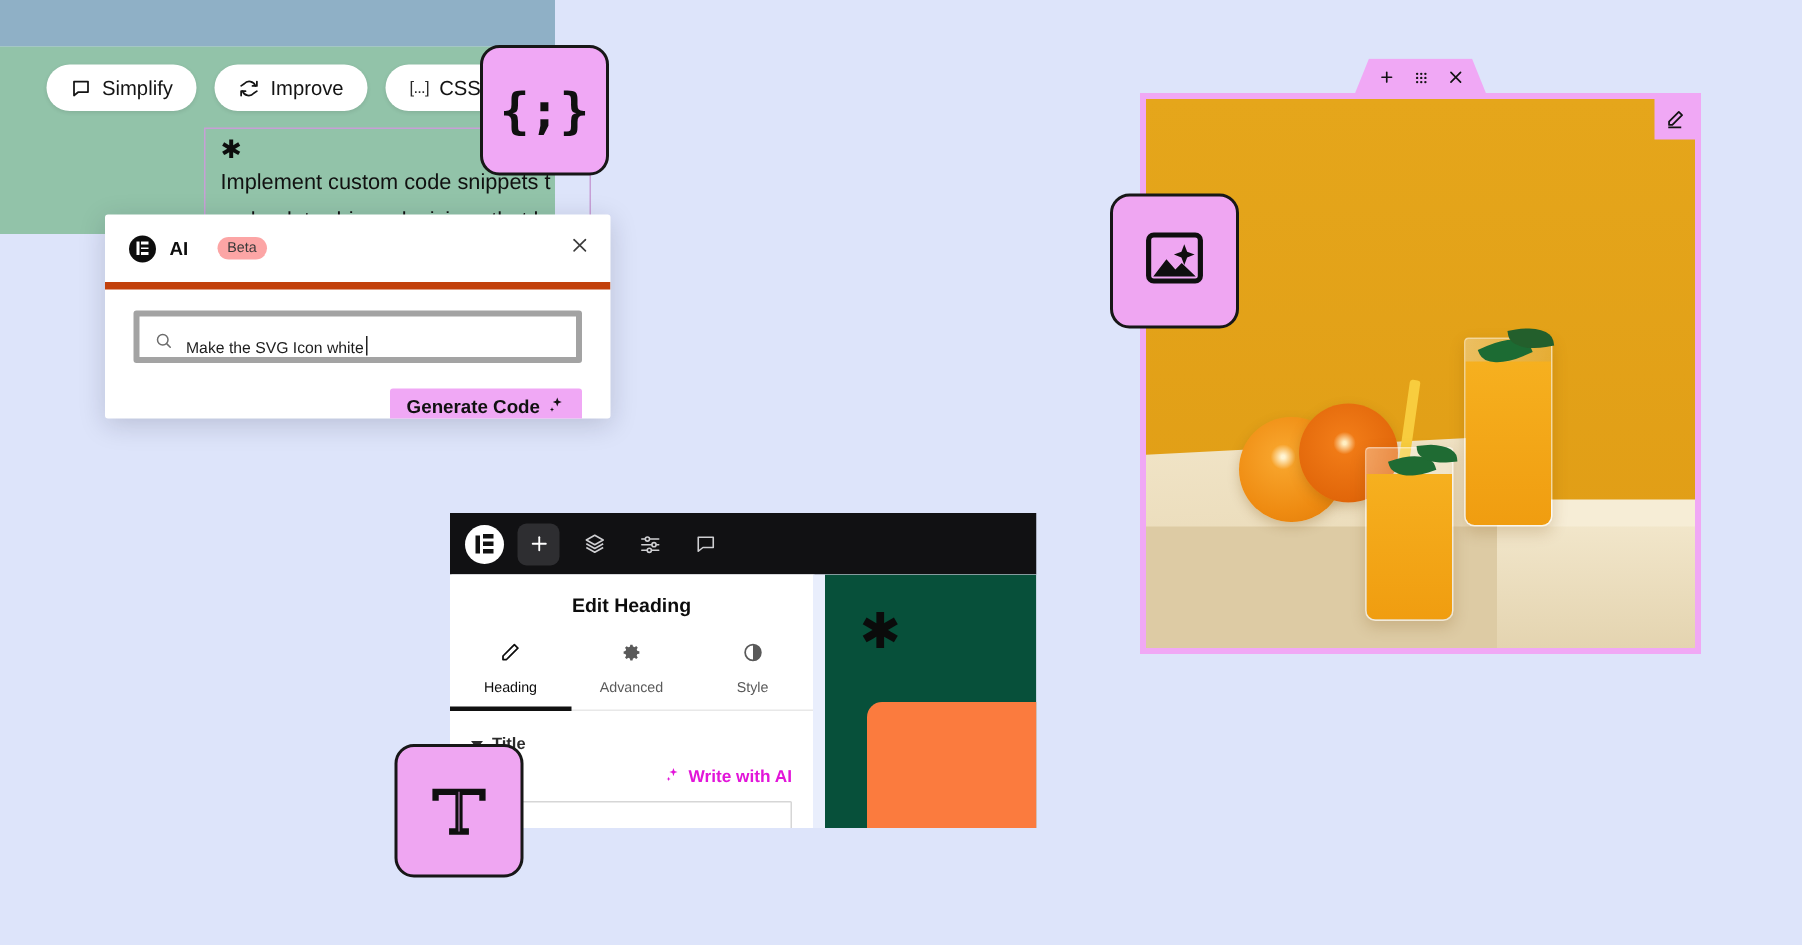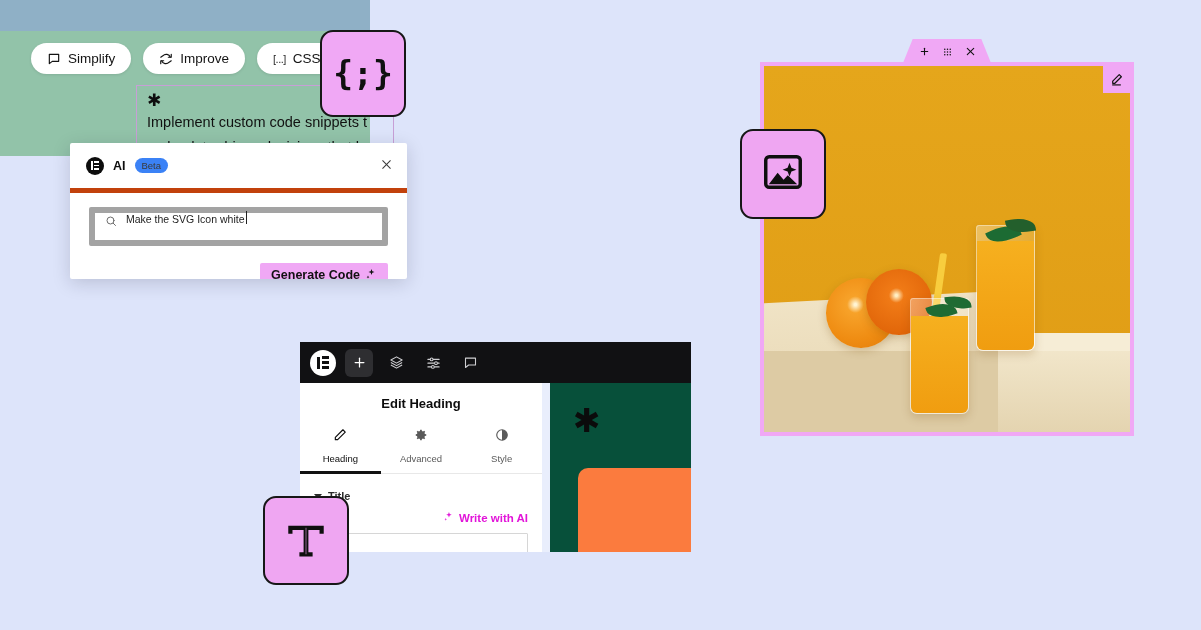--- a/index.html
+++ b/index.html
@@ -77,31 +77,31 @@
   }
   .el-logo{
     width:18px;height:18px;border-radius:50%;background:#0d0d0d;
     display:flex;align-items:center;justify-content:center;flex:none;
   }
   .el-logo i{display:block;width:2px;height:9px;background:#fff;margin-right:1.5px;}
   .el-logo u{display:flex;flex-direction:column;gap:1.6px;}
   .el-logo u b{display:block;width:5px;height:1.8px;background:#fff;}
   .ai-title{font-size:12.5px;font-weight:700;color:#0d0d0d;margin-left:9px;}
   .beta{
-    margin-left:9px;background:#3b82f6;border-radius:9px;
+    margin-left:19px;background:#fca5a5;border-radius:9px;
     font-size:9.5px;color:#3a3a3a;padding:2.5px 7px;line-height:1;
   }
   .dlg-close{
     position:absolute;right:14px;top:50%;transform:translateY(-50%);
     cursor:pointer;color:#3b3b3b;
   }
   .ai-body{padding:14px 19px 0 19px;}
   .ai-input{
-    display:flex;align-items:flex-start;gap:9px;height:27px;
-    border:6px solid #a3a3a3;border-radius:2px;padding:0 10px;
+    display:flex;align-items:flex-end;gap:9px;height:27px;
+    border:4px solid #a3a3a3;border-radius:2px;padding:0 10px;
     background:#fff;
   }
   .ai-input .val{
     font-size:10.5px;color:#1c1c1c;position:relative;white-space:nowrap;
   }
   .ai-input .val::after{
     content:"";position:absolute;right:-3px;top:-2px;width:1px;height:13px;
     background:#222;
   }
   .ai-actions{display:flex;justify-content:flex-end;margin-top:17px;}

